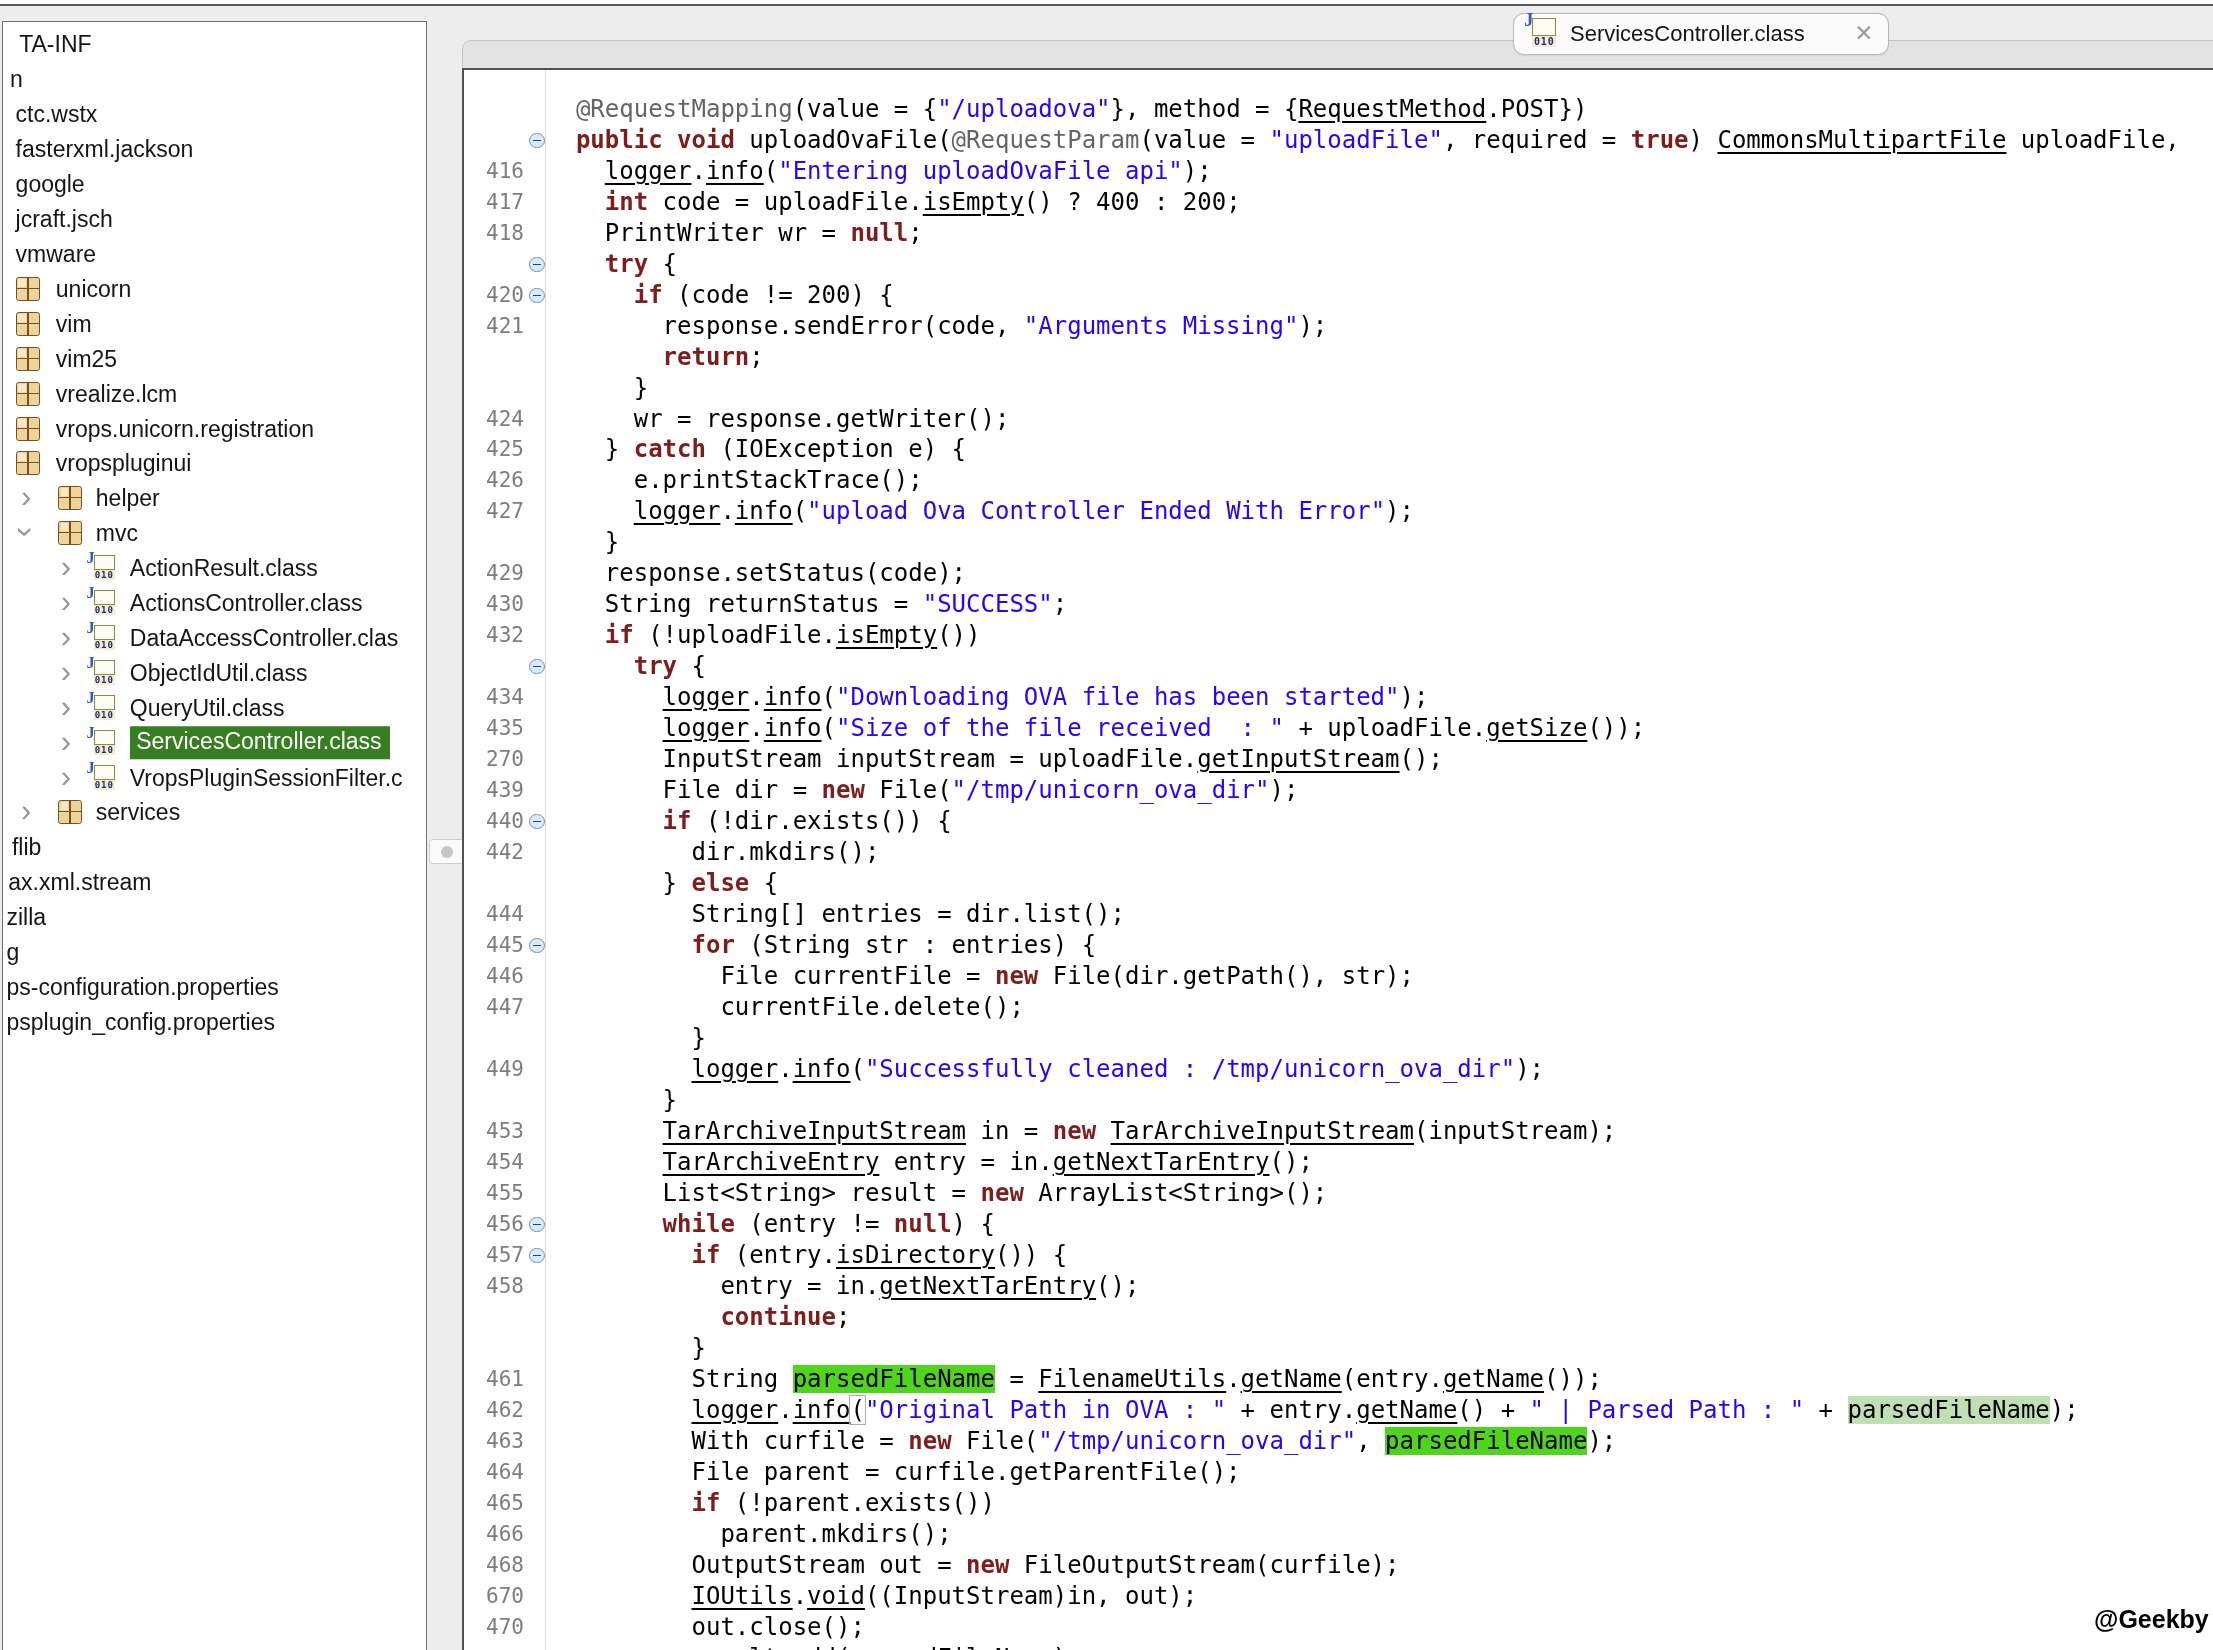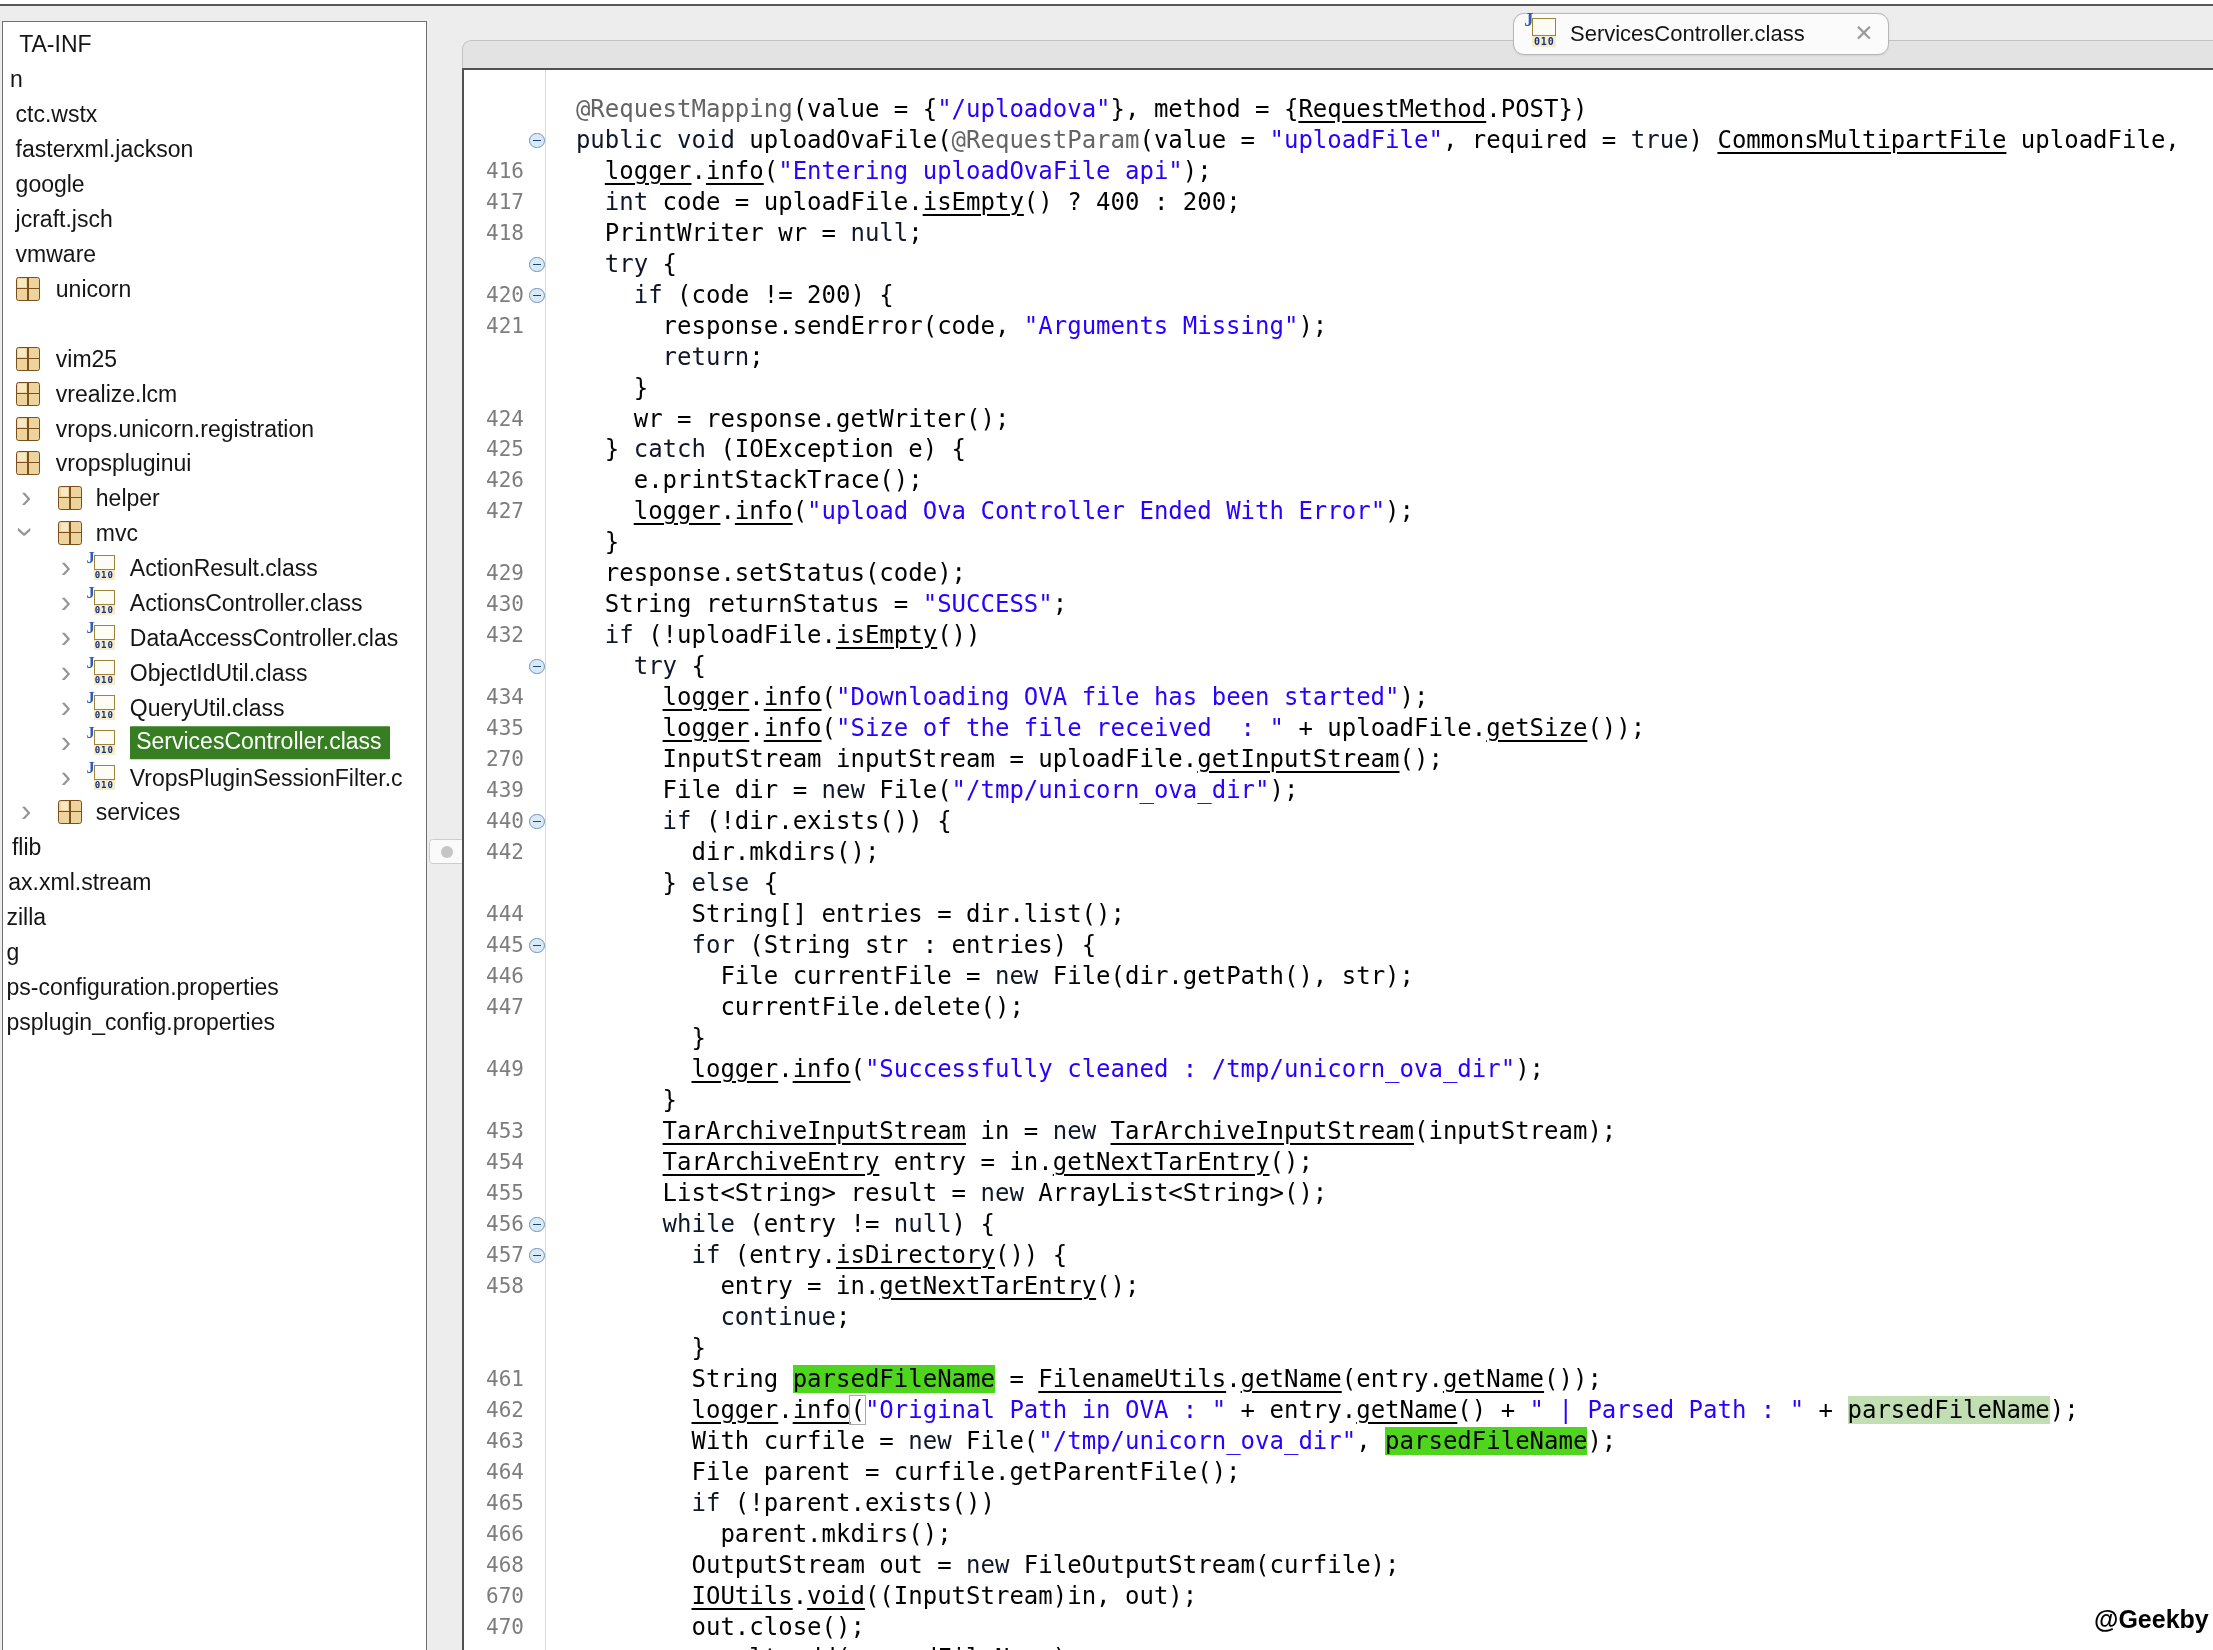--- a/index.html
+++ b/index.html
@@ -50,21 +50,21 @@
   .gutter-sep{position:absolute;left:81px;top:0;bottom:0;width:0.9px;background:#dadada;}
   .code-line{position:absolute;left:0;width:2741px;height:31px;}
   .lnum{position:absolute;left:0;top:0;width:60px;height:31px;line-height:31px;text-align:right;
         font-family:"DejaVu Sans Mono",monospace;font-size:21px;color:#7d7d7d;}
   .fold{position:absolute;left:65px;top:50%;margin-top:-7.8px;width:15.5px;height:15.5px;border-radius:50%;
         background:#d9e9f7;border:0.9px solid #6f95ba;box-sizing:border-box;}
   .fold::after{content:"";position:absolute;left:2.7px;right:2.7px;top:50%;height:1.8px;margin-top:-0.9px;background:#1c4a78;}
   .code-text{position:absolute;left:83px;top:0;height:31px;line-height:31px;white-space:pre;
         font-family:"DejaVu Sans Mono",monospace;font-size:24px;color:#000;}
   .sp{}
-  .sk{color:#0f172a;font-weight:normal;}
+  .sk{color:#7f1d1d;font-weight:bold;}
   .ss{color:#2a00ff;}
   .sa{color:#646464;}
   .su{text-decoration:underline;text-decoration-thickness:1.8px;text-underline-offset:3.7px;}
   .sg1{background:#4fd51d;}
   .sg2{background:#c2deb3;}
   .spb{outline:0.9px solid #ababab;}
   .watermark{position:absolute;left:2094px;top:1605px;font-size:25px;font-weight:600;color:#000;}
 </style>
 </head>
 <body>
@@ -95,20 +95,28 @@
       <span class="tree-label" style="left: 12.8px;">vmware</span>
     </div>
     <div class="tree-row" style="top: 249px;">
       <span class="pkg-icon" style="left: 12.8px;">
         <span class="sh"></span>
         <span class="v"></span>
         <span class="h"></span>
       </span>
       <span class="tree-label" style="left: 53px;">unicorn</span>
     </div>
+    <div class="tree-row" style="top: 284px;">
+      <span class="pkg-icon" style="left: 12.8px;">
+        <span class="sh"></span>
+        <span class="v"></span>
+        <span class="h"></span>
+      </span>
+      <span class="tree-label" style="left: 53px;">vim</span>
+    </div>
     <div class="tree-row" style="top: 319px;">
       <span class="pkg-icon" style="left: 12.8px;">
         <span class="sh"></span>
         <span class="v"></span>
         <span class="h"></span>
       </span>
       <span class="tree-label" style="left: 53px;">vim25</span>
     </div>
     <div class="tree-row" style="top: 354px;">
       <span class="pkg-icon" style="left: 12.8px;">

